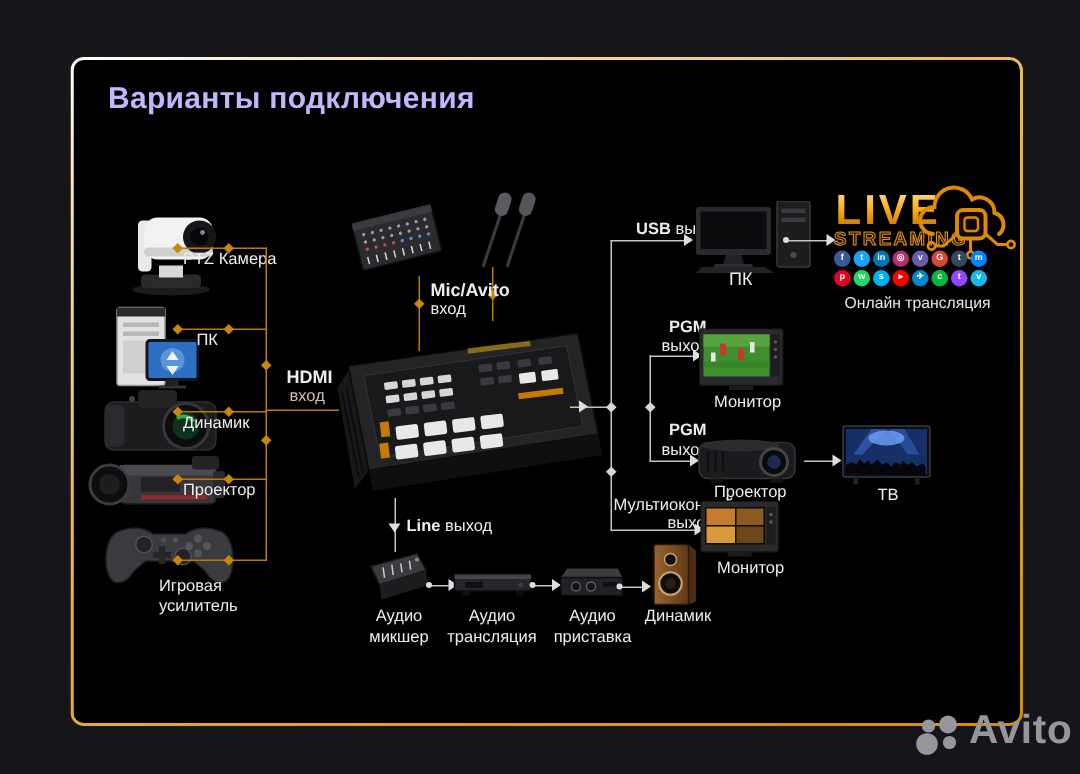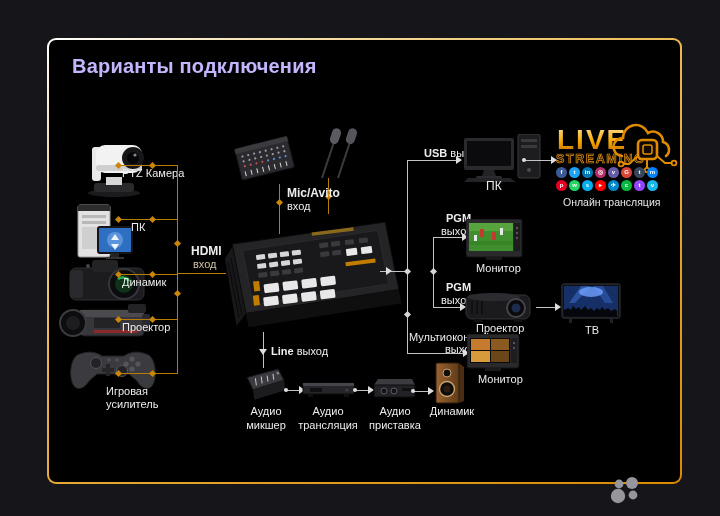--- a/index.html
+++ b/index.html
@@ -440,13 +440,14 @@
   <div class="lbl lbl-c" style="left:292px;top:404px;width:72px;"><span>Аудио</span><br><span>трансляция</span></div>
   <div class="lbl lbl-c" style="left:362px;top:404px;width:66px;"><span>Аудио</span><br><span>приставка</span></div>
   <div class="lbl lbl-c" style="left:426px;top:404px;width:52px;">Динамик</div>
 
   <svg class="abs" style="left:608px;top:476px;" width="40" height="30" viewBox="0 0 40 30">
     <circle cx="11" cy="8" r="4.4" fill="#96969c"></circle>
     <circle cx="10" cy="20" r="7.2" fill="#96969c"></circle>
     <circle cx="24" cy="7" r="6" fill="#96969c"></circle>
     <circle cx="25" cy="19" r="4.4" fill="#96969c"></circle>
   </svg>
+  <div class="avito-txt">Avito</div>
 </div>
 
 </body></html>

